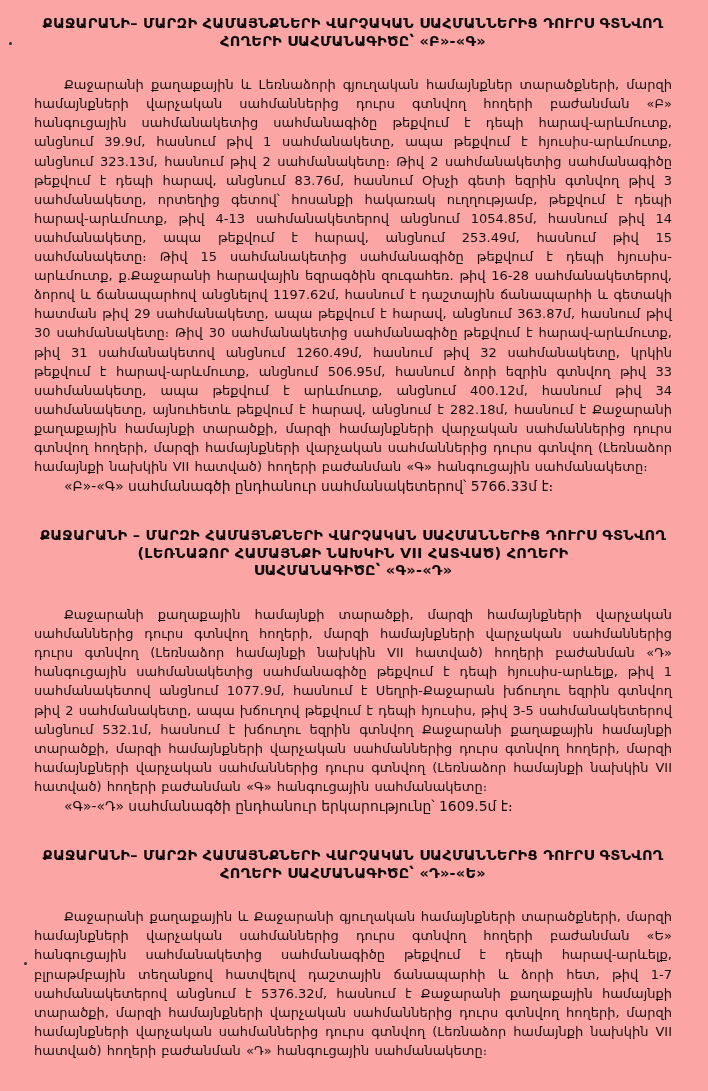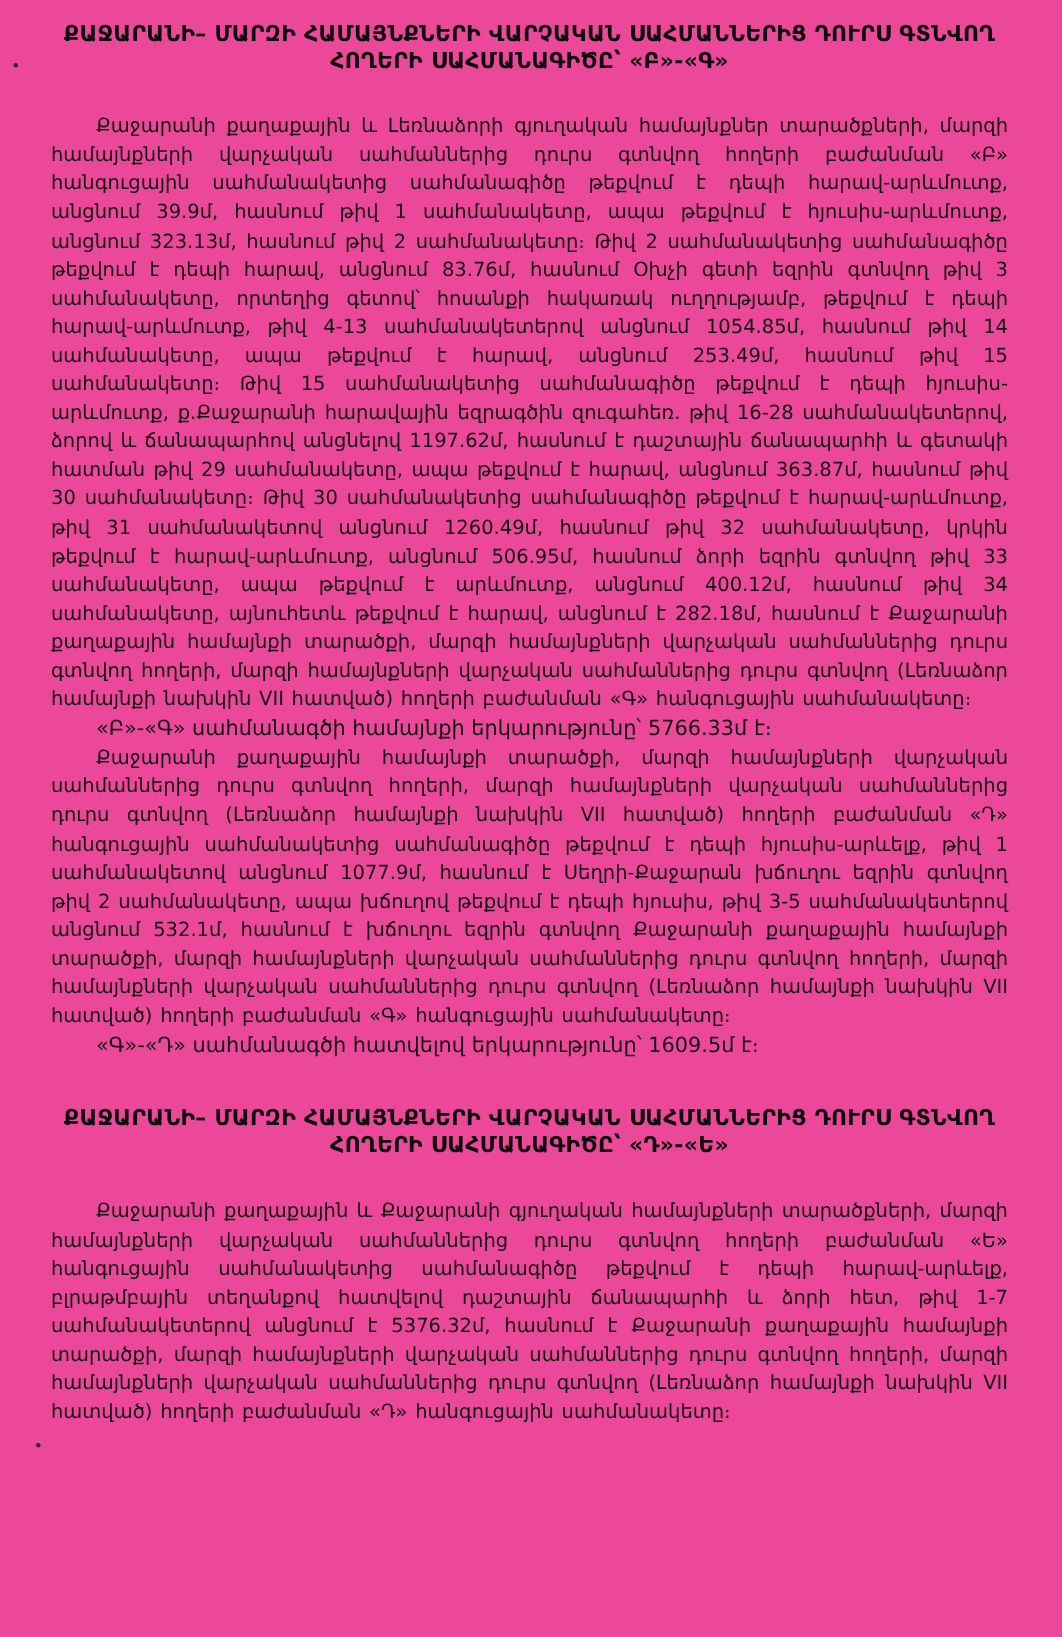--- a/index.html
+++ b/index.html
@@ -5,21 +5,21 @@
   html, body {
     margin: 0;
     padding: 0;
     background: #f4f4f2;
   }
   .page {
     position: relative;
     width: 708px;
     height: 1091px;
     margin: 0 auto;
-    background: #ec4899;
+    background: #fca5a5;
     color: #141414;
     font-family: "DejaVu Sans", "Liberation Sans", sans-serif;
     box-sizing: border-box;
     padding: 14px 36px 0 34px;
     overflow: hidden;
   }
   .doc-heading {
     font-size: 14.6px;
     font-weight: bold;
     text-align: center;
@@ -66,26 +66,29 @@
 
 <div class="page">
 
   <span class="scan-dot dot-top"></span>
   <span class="scan-dot dot-mid"></span>
 
   <section class="section">
     <h1 class="doc-heading">ՔԱՋԱՐԱՆԻ– ՄԱՐԶԻ ՀԱՄԱՅՆՔՆԵՐԻ ՎԱՐՉԱԿԱՆ ՍԱՀՄԱՆՆԵՐԻՑ ԴՈՒՐՍ ԳՏՆՎՈՂ
 ՀՈՂԵՐԻ ՍԱՀՄԱՆԱԳԻԾԸ՝ «Բ»-«Գ»</h1>
     <p class="doc-paragraph">Քաջարանի քաղաքային և Լեռնաձորի գյուղական համայնքներ տարածքների, մարզի համայնքների վարչական սահմաններից դուրս գտնվող հողերի բաժանման «Բ» հանգուցային սահմանակետից  սահմանագիծը թեքվում է դեպի հարավ-արևմուտք, անցնում 39.9մ, հասնում թիվ 1 սահմանակետը, ապա թեքվում է հյուսիս-արևմուտք, անցնում 323.13մ, հասնում թիվ 2 սահմանակետը։ Թիվ 2 սահմանակետից սահմանագիծը թեքվում է դեպի հարավ, անցնում 83.76մ, հասնում Օխչի գետի եզրին գտնվող թիվ 3 սահմանակետը, որտեղից գետով՝ հոսանքի հակառակ ուղղությամբ, թեքվում է դեպի հարավ-արևմուտք, թիվ 4-13 սահմանակետերով անցնում 1054.85մ, հասնում թիվ 14 սահմանակետը, ապա թեքվում է հարավ, անցնում 253.49մ, հասնում թիվ 15 սահմանակետը։ Թիվ 15 սահմանակետից սահմանագիծը թեքվում է դեպի հյուսիս-արևմուտք, ք.Քաջարանի հարավային եզրագծին զուգահեռ. թիվ 16-28 սահմանակետերով, ձորով և ճանապարհով անցնելով 1197.62մ, հասնում է դաշտային ճանապարհի և գետակի հատման թիվ 29 սահմանակետը, ապա թեքվում է հարավ, անցնում 363.87մ, հասնում թիվ 30 սահմանակետը։ Թիվ 30 սահմանակետից սահմանագիծը թեքվում է հարավ-արևմուտք, թիվ 31 սահմանակետով անցնում 1260.49մ, հասնում թիվ 32 սահմանակետը, կրկին թեքվում է հարավ-արևմուտք, անցնում 506.95մ, հասնում ձորի եզրին գտնվող թիվ 33 սահմանակետը, ապա թեքվում է արևմուտք, անցնում 400.12մ, հասնում թիվ 34 սահմանակետը, այնուհետև թեքվում է հարավ, անցնում է 282.18մ, հասնում է Քաջարանի քաղաքային համայնքի տարածքի, մարզի համայնքների վարչական սահմաններից դուրս գտնվող հողերի, մարզի համայնքների վարչական սահմաններից դուրս գտնվող (Լեռնաձոր համայնքի նախկին VII հատված) հողերի բաժանման «Գ» հանգուցային սահմանակետը։</p>
-    <p class="length-note">«Բ»-«Գ» սահմանագծի  համայնքի երկարությունը՝  5766.33մ է։</p>
+    <p class="length-note">«Բ»-«Գ» սահմանագծի  ընդհանուր սահմանակետերով՝  5766.33մ է։</p>
   </section>
 
   <section class="section">
+    <h1 class="doc-heading">ՔԱՋԱՐԱՆԻ – ՄԱՐԶԻ ՀԱՄԱՅՆՔՆԵՐԻ ՎԱՐՉԱԿԱՆ ՍԱՀՄԱՆՆԵՐԻՑ ԴՈՒՐՍ  ԳՏՆՎՈՂ
+(ԼԵՌՆԱՁՈՐ ՀԱՄԱՅՆՔԻ ՆԱԽԿԻՆ VII ՀԱՏՎԱԾ)  ՀՈՂԵՐԻ
+ՍԱՀՄԱՆԱԳԻԾԸ՝  «Գ»-«Դ»</h1>
     <p class="doc-paragraph">Քաջարանի քաղաքային համայնքի տարածքի, մարզի համայնքների վարչական սահմաններից դուրս գտնվող հողերի, մարզի համայնքների վարչական սահմաններից դուրս գտնվող (Լեռնաձոր համայնքի նախկին VII հատված) հողերի բաժանման «Դ» հանգուցային սահմանակետից  սահմանագիծը թեքվում է դեպի հյուսիս-արևելք, թիվ 1 սահմանակետով անցնում 1077.9մ, հասնում է Սեղրի-Քաջարան խճուղու եզրին գտնվող թիվ 2 սահմանակետը, ապա խճուղով թեքվում է դեպի հյուսիս, թիվ 3-5 սահմանակետերով անցնում 532.1մ, հասնում է խճուղու եզրին գտնվող Քաջարանի քաղաքային համայնքի տարածքի, մարզի համայնքների վարչական սահմաններից դուրս գտնվող հողերի, մարզի համայնքների վարչական սահմաններից դուրս գտնվող (Լեռնաձոր համայնքի նախկին VII հատված) հողերի բաժանման «Գ» հանգուցային սահմանակետը։</p>
-    <p class="length-note">«Գ»-«Դ» սահմանագծի  հատվելով երկարությունը՝ 1609.5մ է։</p>
+    <p class="length-note">«Գ»-«Դ» սահմանագծի  ընդհանուր երկարությունը՝ 1609.5մ է։</p>
   </section>
 
   <section class="section">
     <h1 class="doc-heading">ՔԱՋԱՐԱՆԻ– ՄԱՐԶԻ ՀԱՄԱՅՆՔՆԵՐԻ ՎԱՐՉԱԿԱՆ ՍԱՀՄԱՆՆԵՐԻՑ ԴՈՒՐՍ  ԳՏՆՎՈՂ
 ՀՈՂԵՐԻ  ՍԱՀՄԱՆԱԳԻԾԸ՝  «Դ»-«Ե»</h1>
     <p class="doc-paragraph">Քաջարանի քաղաքային և Քաջարանի գյուղական համայնքների տարածքների, մարզի համայնքների վարչական սահմաններից դուրս գտնվող հողերի բաժանման «Ե» հանգուցային սահմանակետից սահմանագիծը թեքվում է դեպի հարավ-արևելք, բլրաթմբային տեղանքով հատվելով դաշտային ճանապարհի և ձորի հետ, թիվ 1-7 սահմանակետերով անցնում է 5376.32մ, հասնում է Քաջարանի քաղաքային համայնքի տարածքի, մարզի համայնքների վարչական սահմաններից դուրս գտնվող հողերի, մարզի համայնքների վարչական սահմաններից դուրս գտնվող (Լեռնաձոր համայնքի նախկին VII հատված) հողերի բաժանման «Դ» հանգուցային սահմանակետը։</p>
 
   </section>
 
 </div>

